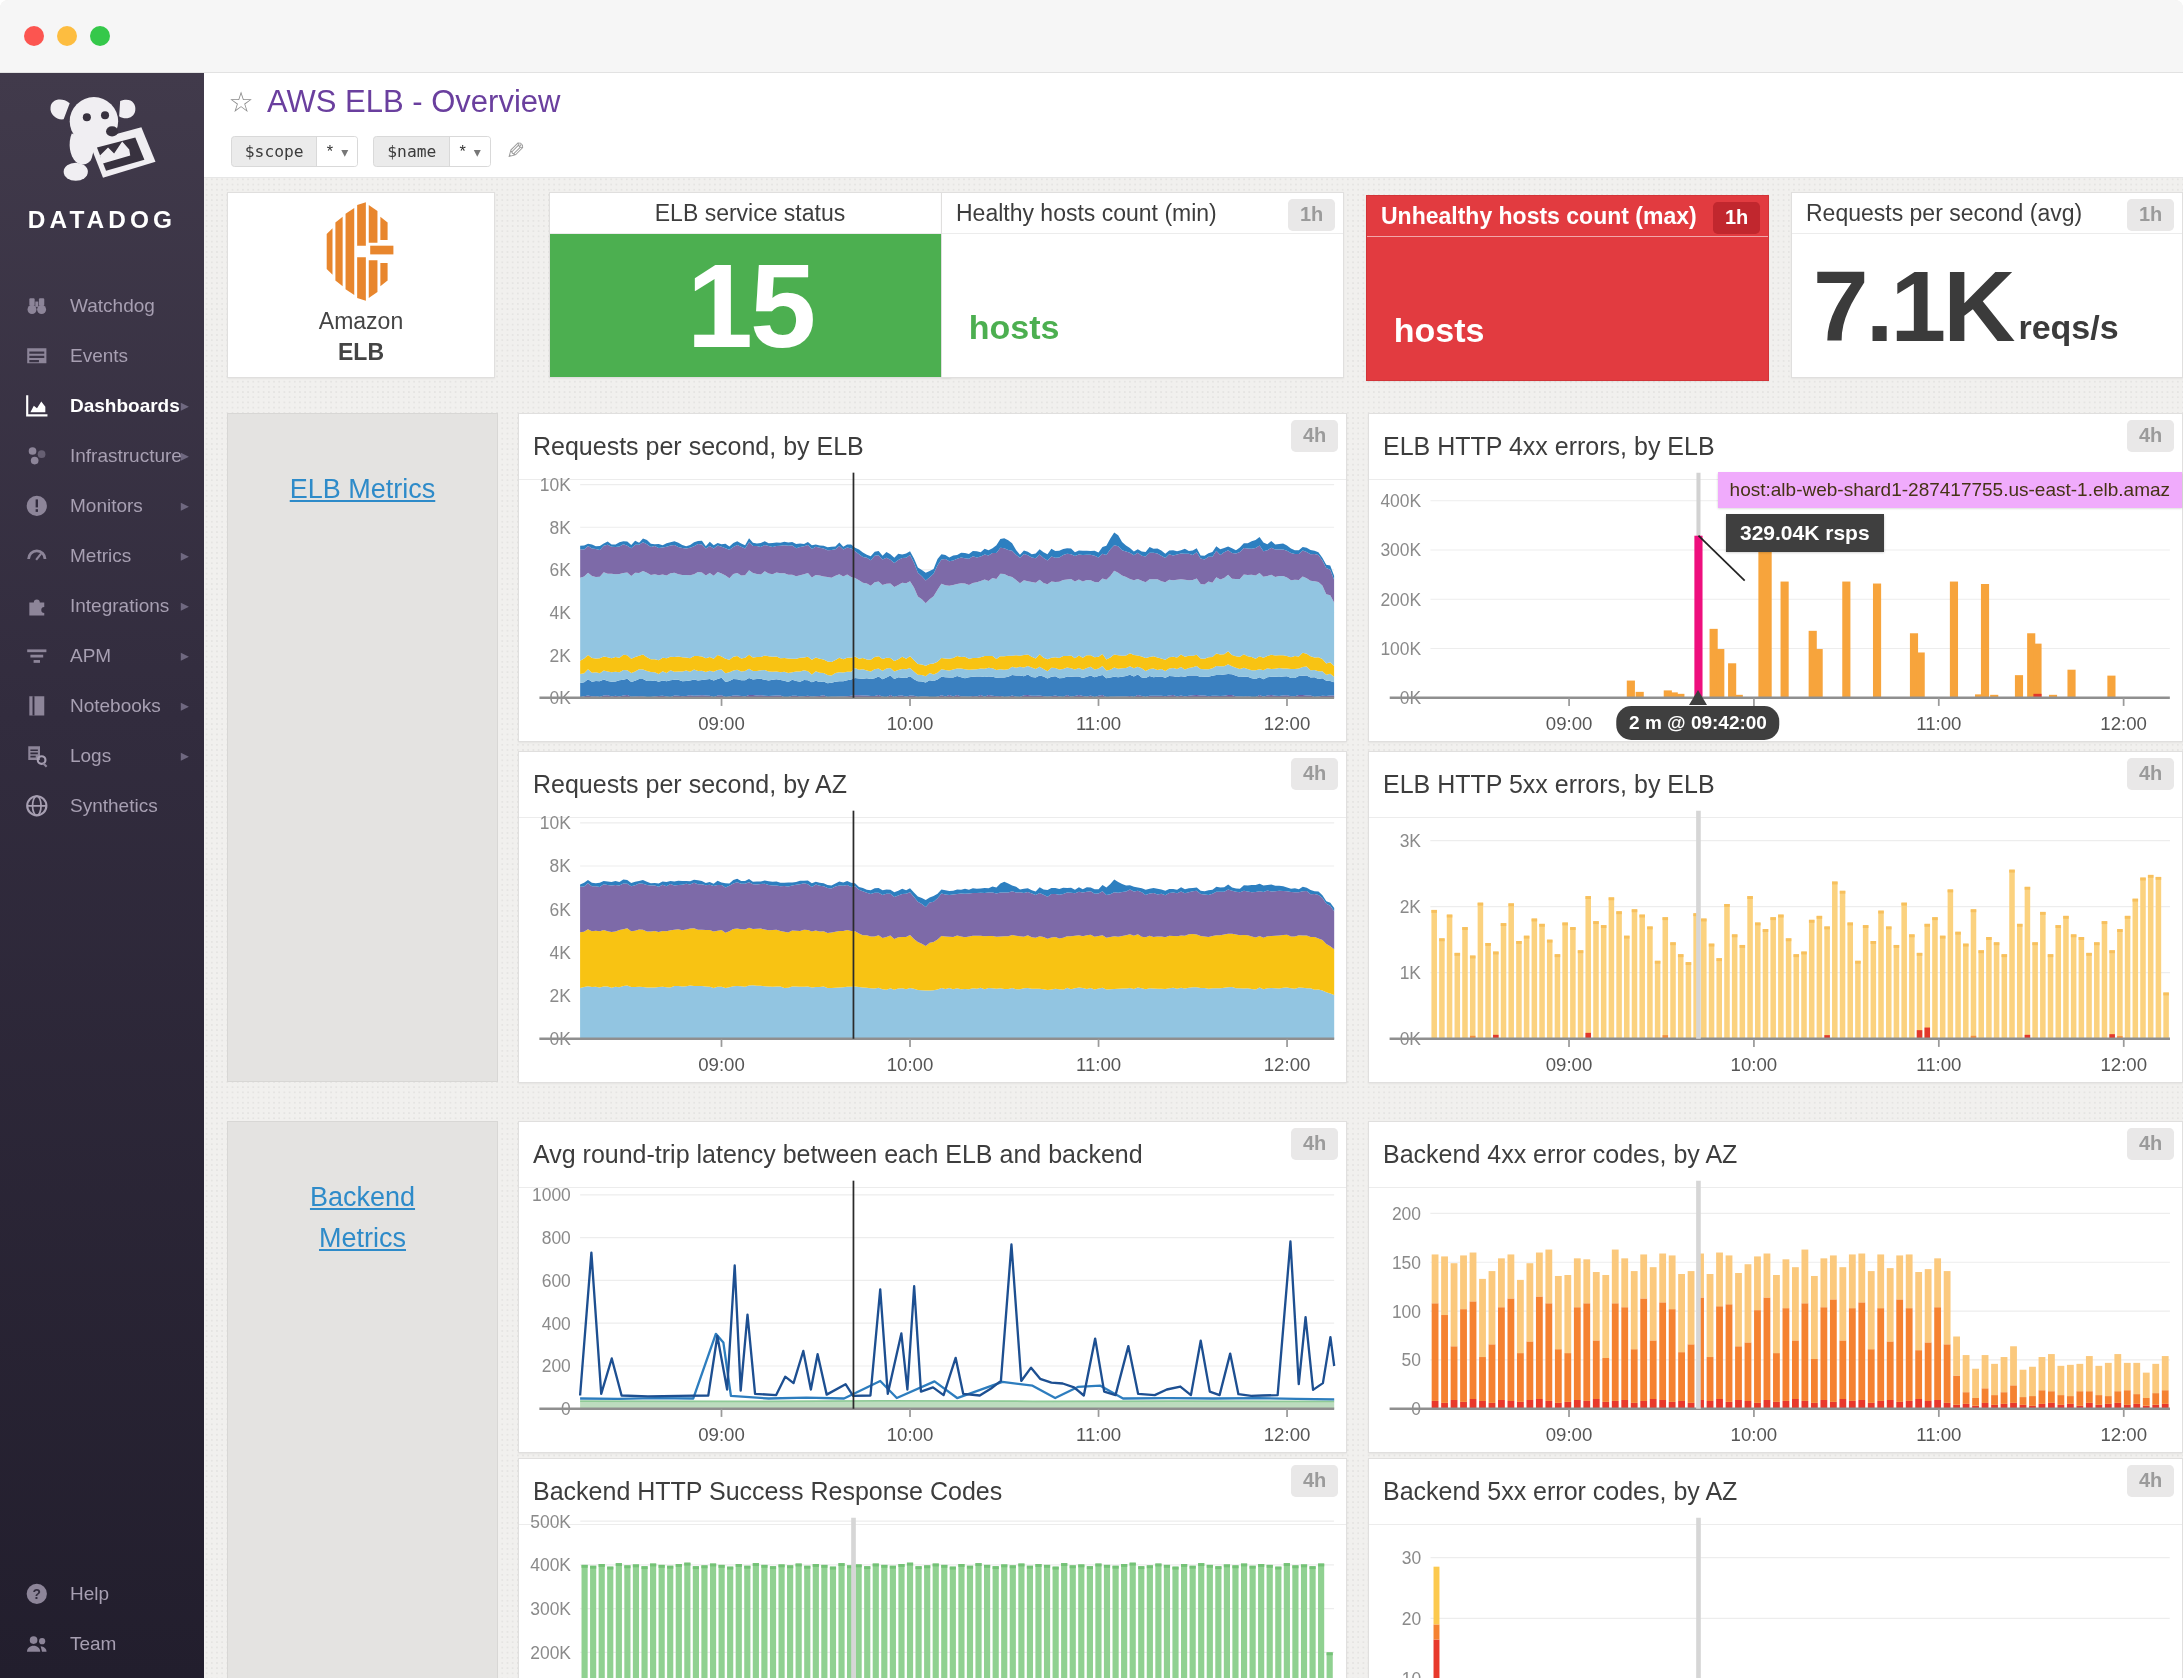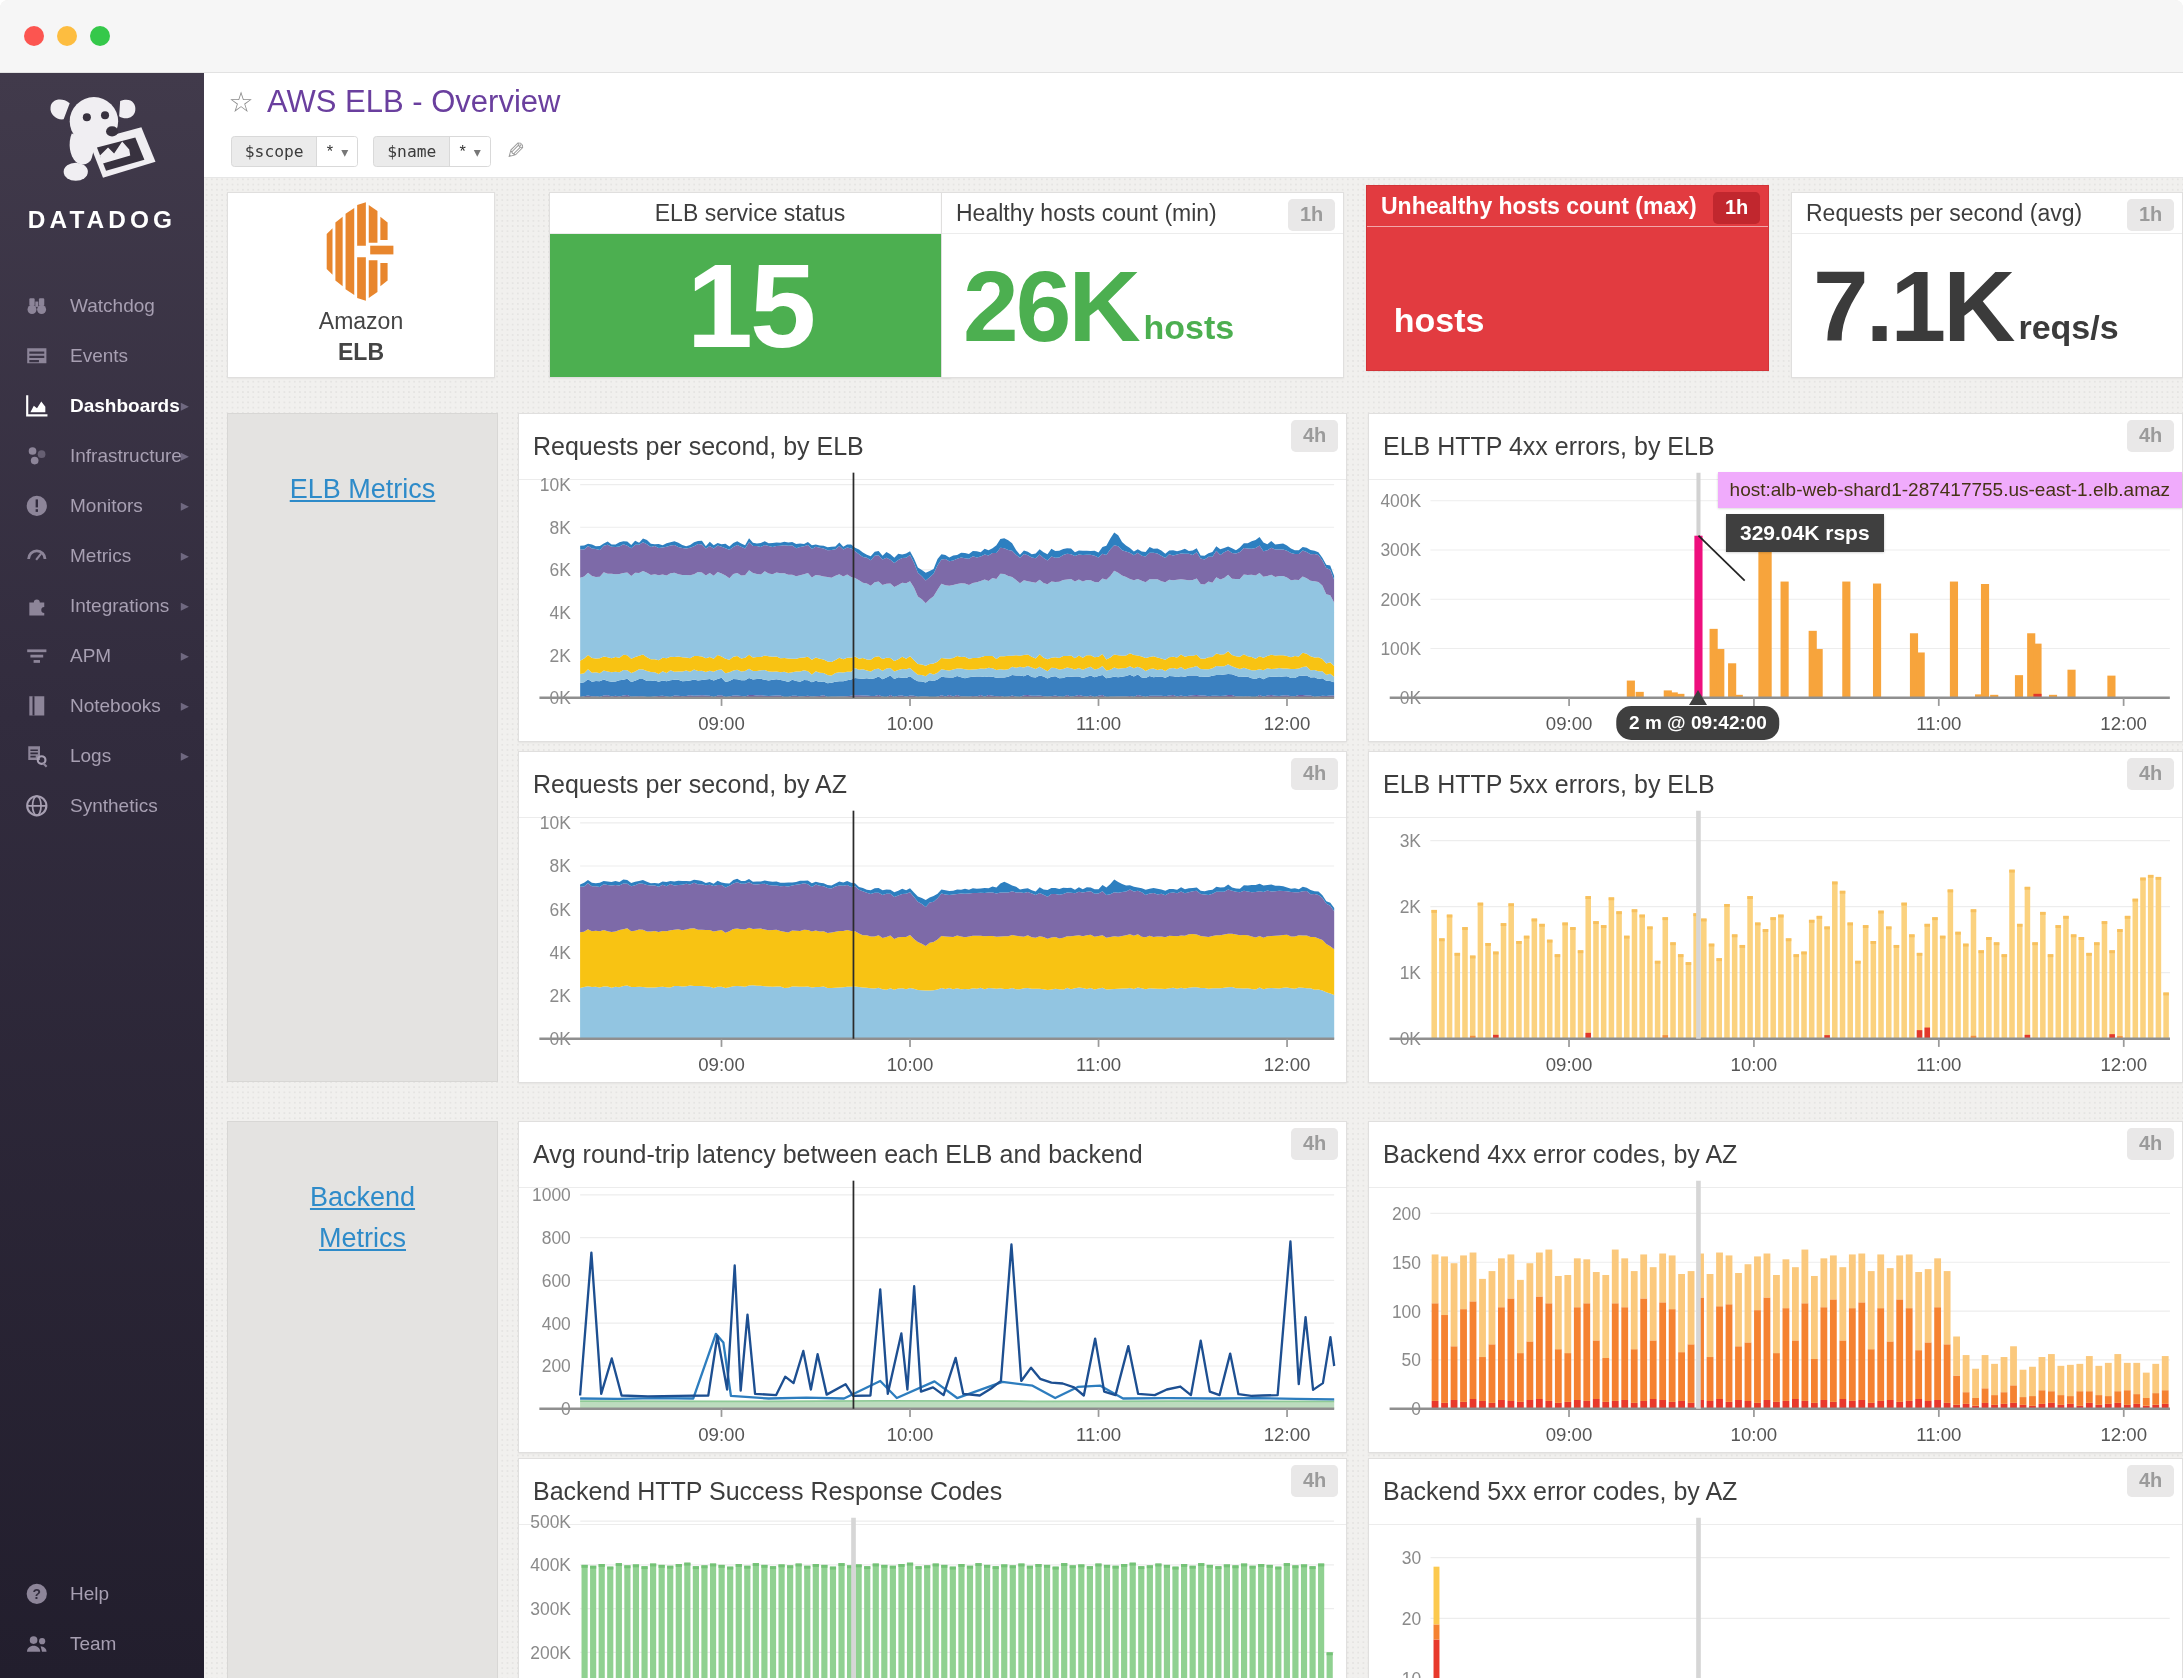--- a/index.html
+++ b/index.html
@@ -313,26 +313,25 @@
           <span class="stat-val">15</span>
         </div>
     </div>
 
     <div class="widget" id="w-healthy" style="left:737px;top:119px;width:403px;height:186px;">
       <div class="w-head">
           <div class="w-title">Healthy hosts count (min)</div>
           <span class="t-badge">1h</span>
         </div>
       <div class="stat-body">
-          <span class="stat-val">26K</span>
           <span class="stat-unit">hosts</span>
         </div>
     </div>
 
-    <div class="widget" id="w-unhealthy" style="left:1162px;top:112px;width:403px;height:186px;">
+    <div class="widget" id="w-unhealthy" style="left:1162px;top:122px;width:403px;height:186px;">
       <div class="w-head">
           <div class="w-title">Unhealthy hosts count (max)</div>
           <span class="t-badge">1h</span>
         </div>
       <div class="stat-body">
           <span class="stat-unit">hosts</span>
         </div>
     </div>
 
     <div class="widget" id="w-rps" style="left:1587px;top:119px;width:392px;height:186px;">

